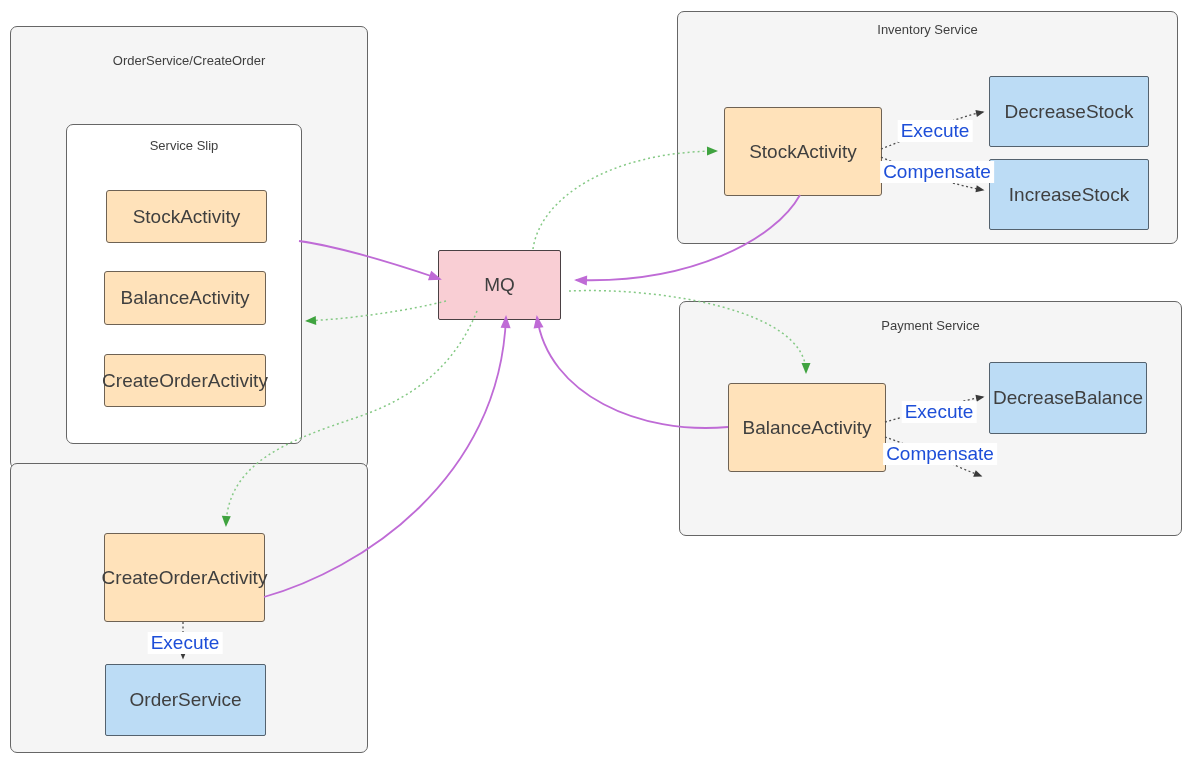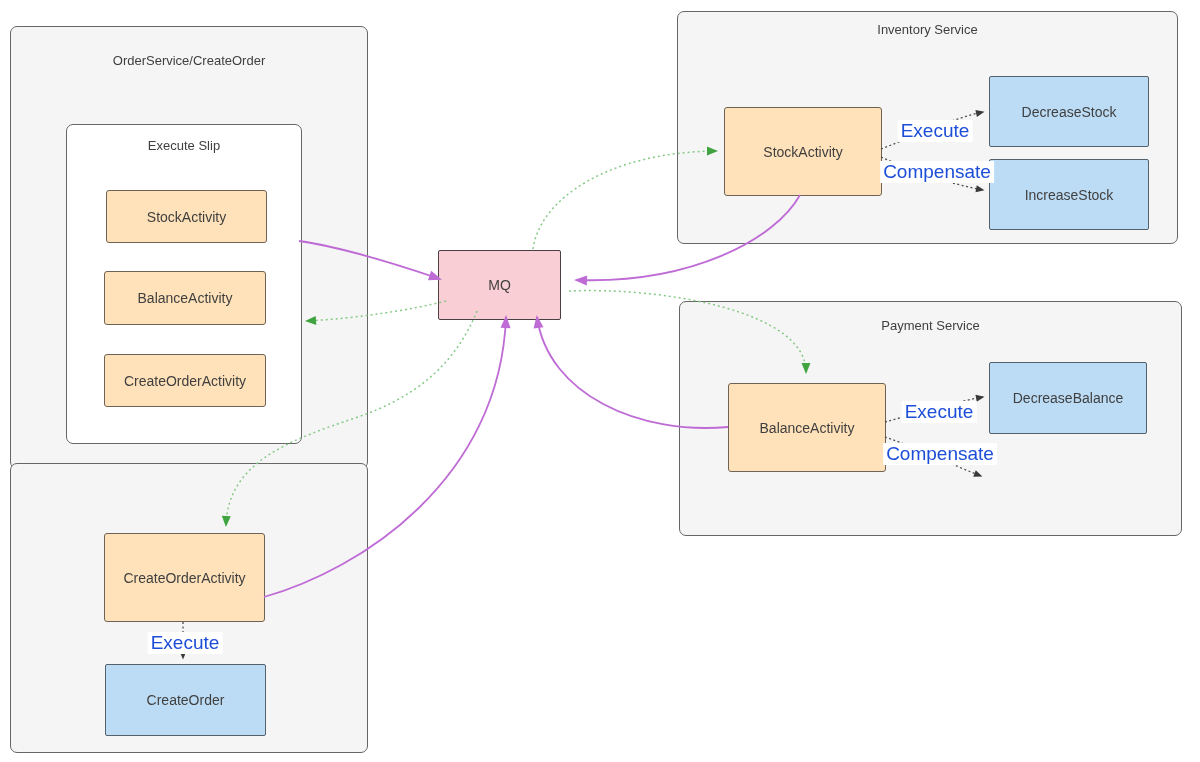--- a/index.html
+++ b/index.html
@@ -17,51 +17,51 @@
     --event-arrowhead:#3fa33f;
     --exec-arrow:#4d4d4d;
     --text-color:#3f3f3f;
   }
   *{box-sizing:border-box;margin:0;padding:0}
   body{background:var(--canvas-bg);font-family:"Liberation Sans",sans-serif;color:var(--text-color)}
   #canvas{position:relative;width:1200px;height:762px;background:var(--canvas-bg);overflow:hidden}
   .container{position:absolute;background:var(--container-fill);border:1.5px solid var(--container-border);border-radius:7px}
   .inner-box{position:absolute;background:#ffffff;border:1.5px solid var(--container-border);border-radius:7px}
   .ctitle{position:absolute;left:0;right:0;text-align:center;font-size:13px;color:var(--text-color);white-space:nowrap}
-  .node{position:absolute;display:flex;align-items:center;justify-content:center;font-size:14px;color:var(--text-color);border:1.5px solid;text-align:center;white-space:nowrap}
+  .node{position:absolute;display:flex;align-items:center;justify-content:center;font-size:19px;color:var(--text-color);border:1.5px solid;text-align:center;white-space:nowrap}
   .activity{background:var(--activity-fill);border-color:var(--activity-border);border-radius:3px}
   .handler{background:var(--handler-fill);border-color:var(--handler-border);border-radius:2px}
   .mq-node{background:var(--mq-fill);border-color:var(--mq-border);border-radius:2px;z-index:4}
   #edges{position:absolute;left:0;top:0;z-index:5;pointer-events:none}
   .edge-saga{stroke:var(--saga-arrow);stroke-width:1.8;fill:none}
   .edge-event{stroke:var(--event-arrow);stroke-width:1.5;fill:none;stroke-dasharray:2 3}
   .edge-exec{stroke:var(--exec-arrow);stroke-width:1.3;fill:none;stroke-dasharray:2 2.5}
   .mk-saga{fill:var(--saga-arrow)}
   .mk-event{fill:var(--event-arrowhead)}
   .mk-exec{fill:#3a3a3a}
   .edge-label{position:absolute;transform:translate(-50%,-50%);background:#ffffff;padding:0 3px;font-size:19px;color:#1d4ed8;z-index:6;white-space:nowrap}
 </style>
 </head>
 <body>
 
 <div id="canvas">
 
   <div class="container" style="left:10px;top:26px;width:358px;height:443px">
     <div class="ctitle" style="top:26px">OrderService/CreateOrder</div>
     <div class="inner-box" style="left:55px;top:97px;width:236px;height:320px">
-      <div class="ctitle" style="top:13px">Execute Slip</div>
+      <div class="ctitle" style="top:13px">Service Slip</div>
       <div class="node activity" style="left:39px;top:65px;width:161px;height:53px">StockActivity</div>
       <div class="node activity" style="left:37px;top:146px;width:162px;height:54px">BalanceActivity</div>
       <div class="node activity" style="left:37px;top:229px;width:162px;height:53px">CreateOrderActivity</div>
     </div>
   </div>
 
   <div class="container" style="left:10px;top:463px;width:358px;height:290px">
     <div class="node activity" style="left:93px;top:69px;width:161px;height:89px">CreateOrderActivity</div>
-    <div class="node handler" style="left:94px;top:200px;width:161px;height:72px">CreateOrder</div>
+    <div class="node handler" style="left:94px;top:200px;width:161px;height:72px">OrderService</div>
   </div>
 
   <div class="container" style="left:677px;top:11px;width:501px;height:233px">
     <div class="ctitle" style="top:10px">Inventory Service</div>
     <div class="node activity" style="left:46px;top:95px;width:158px;height:89px">StockActivity</div>
     <div class="node handler" style="left:311px;top:64px;width:160px;height:71px">DecreaseStock</div>
     <div class="node handler" style="left:311px;top:147px;width:160px;height:71px">IncreaseStock</div>
   </div>
 
   <div class="container" style="left:679px;top:301px;width:503px;height:235px">

